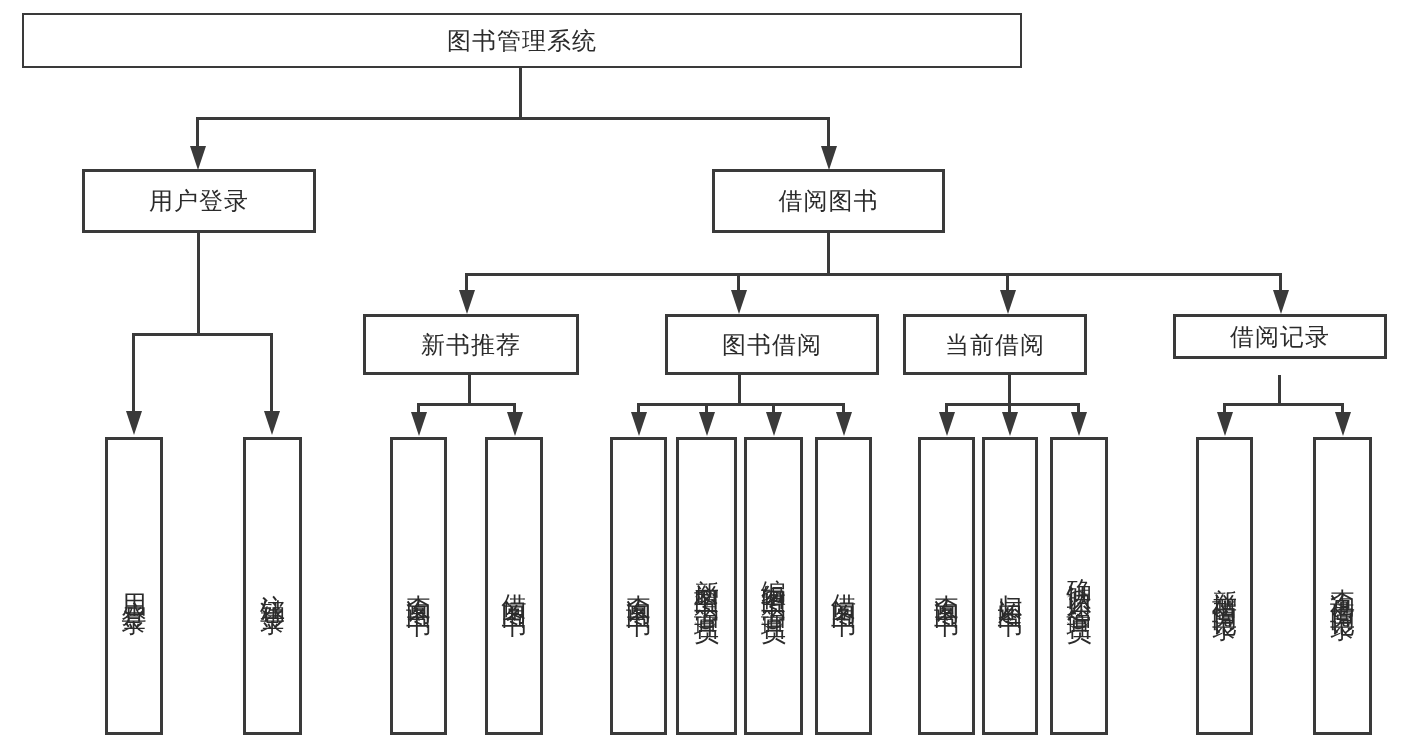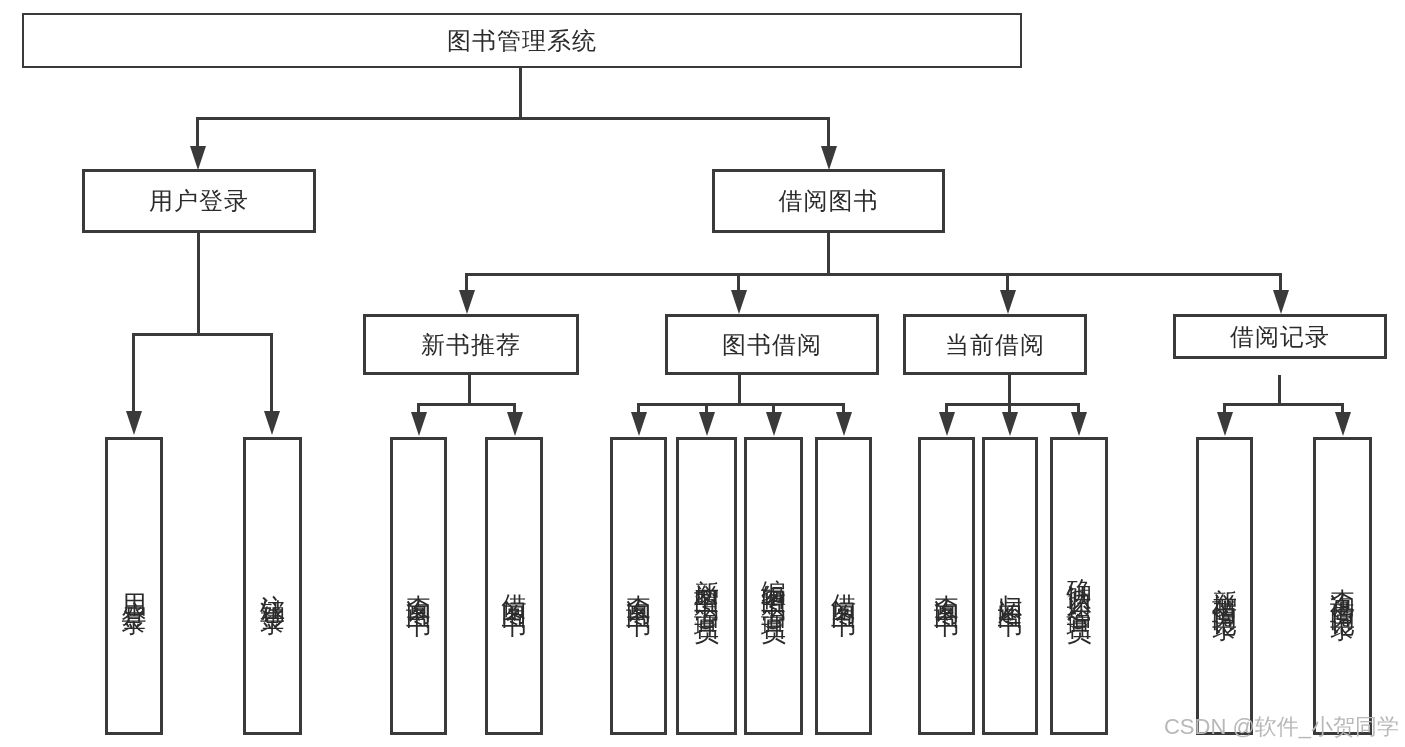--- a/index.html
+++ b/index.html
@@ -166,15 +166,14 @@
   <div class="vline" style="left:1077px;top:403px;height:10px;"></div>
   <div class="arrow" style="left:1071px;top:412px;"></div>
 
   <div class="vline" style="left:1278px;top:375px;height:30px;"></div>
   <div class="hline" style="left:1223px;top:403px;width:121px;"></div>
   <div class="vline" style="left:1223px;top:403px;height:10px;"></div>
   <div class="arrow" style="left:1217px;top:412px;"></div>
   <div class="vline" style="left:1341px;top:403px;height:10px;"></div>
   <div class="arrow" style="left:1335px;top:412px;"></div>
 
-  <div class="watermark">CSDN @软件_小贺同学</div>
 
 </div>
 
 </body></html>

